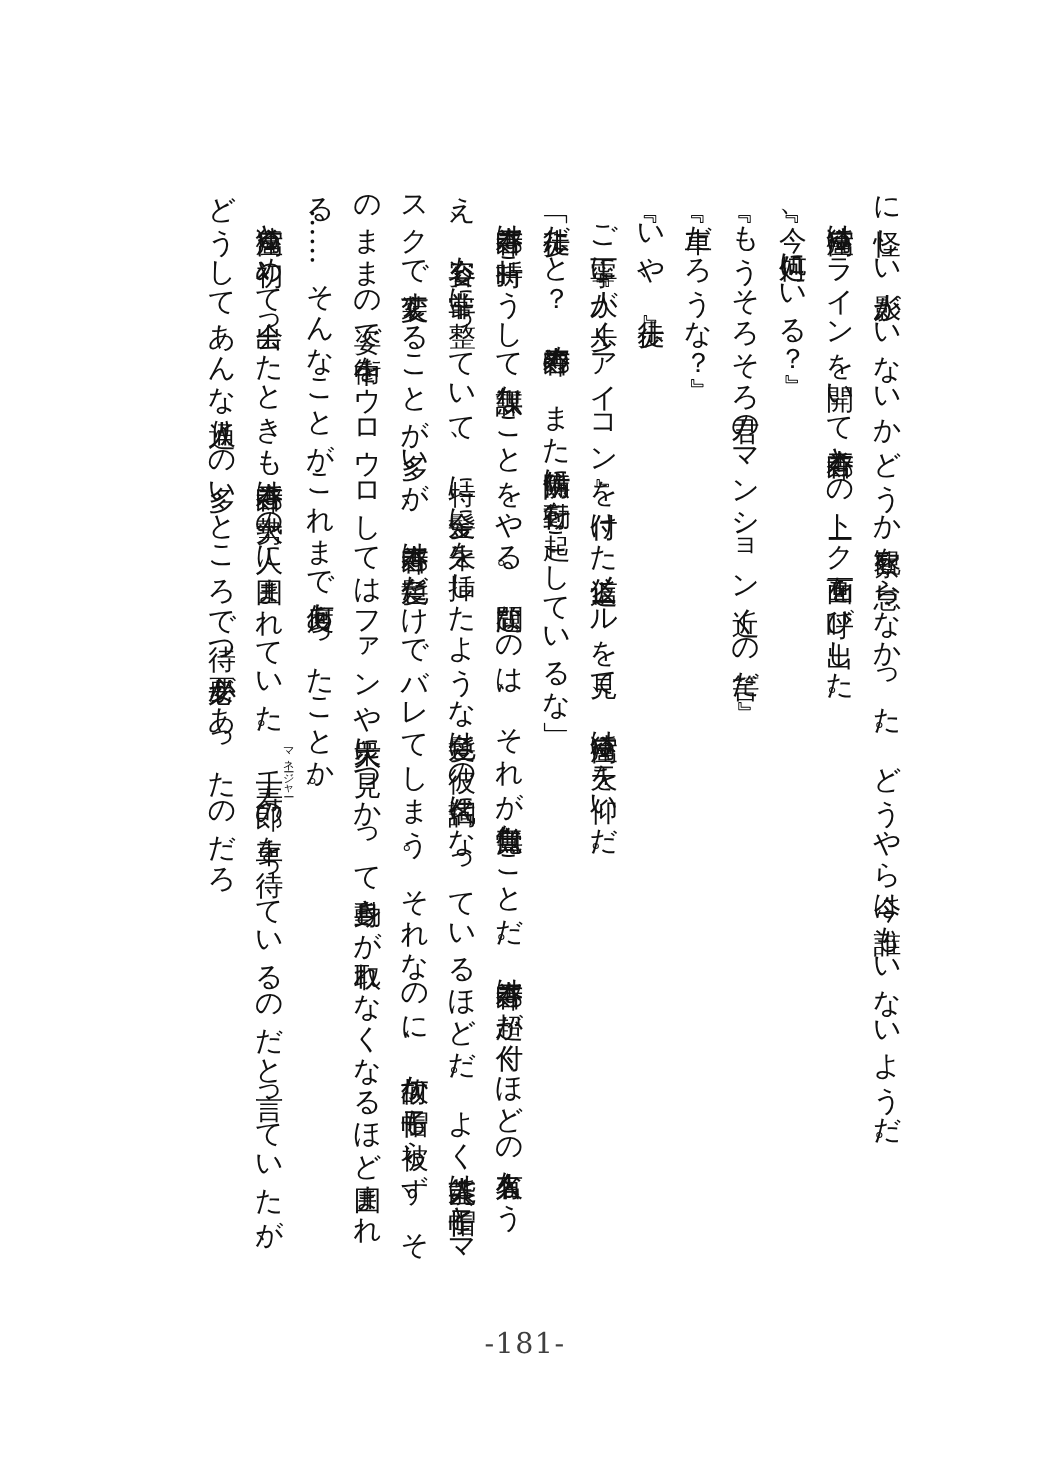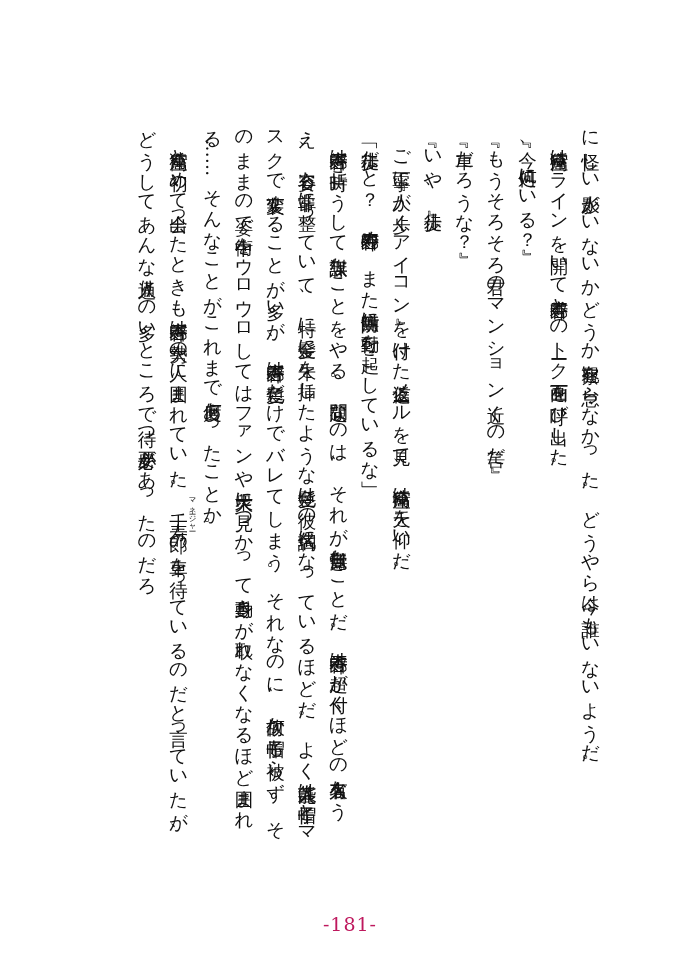--- a/index.html
+++ b/index.html
@@ -45,25 +45,25 @@
   }
   rt {
     font-size: 7.5px;
     letter-spacing: 0;
     line-height: 1;
   }
   .page-number {
     position: absolute;
     left: 0;
     right: 0;
-    bottom: 36px;
+    bottom: 64px;
     text-align: center;
     font-size: 19px;
     letter-spacing: 1px;
-    color: #be185d;
+    color: #404040;
   }
 </style>
 </head>
 <body>
 
 <div class="page">
   <div class="page-text">
     <p class="para no-indent">に怪しい人影がいないかどうか観察を怠らなかった。どうやら今は誰もいないようだ。</p>
     <p class="para">猗窩座はラインを開いて杏寿郎とのトーク画面を呼び出した。</p>
     <p class="para">『今、何処にいる？』</p>

